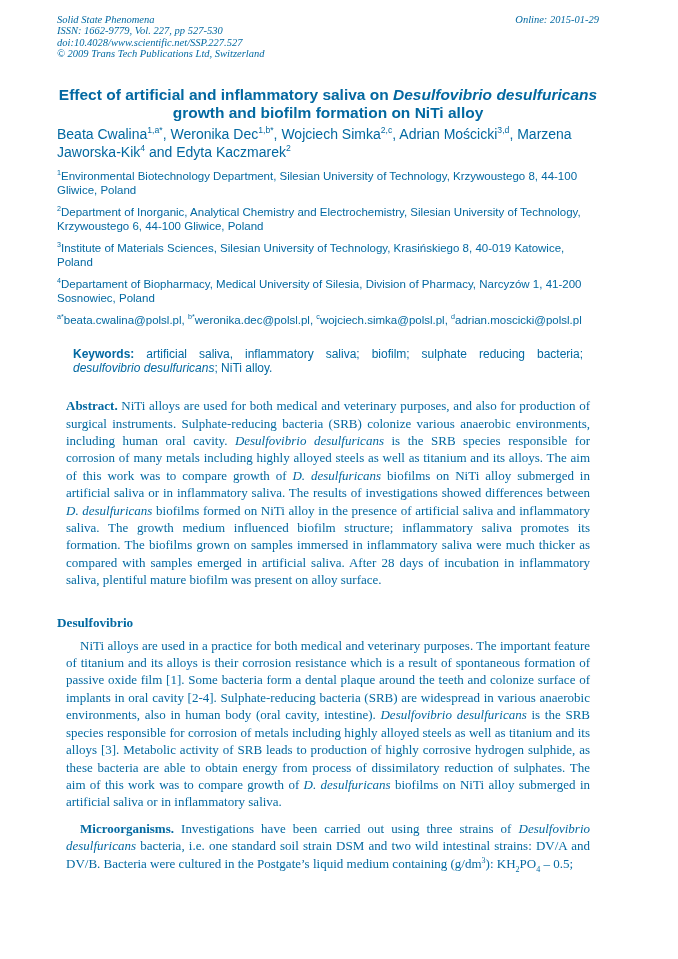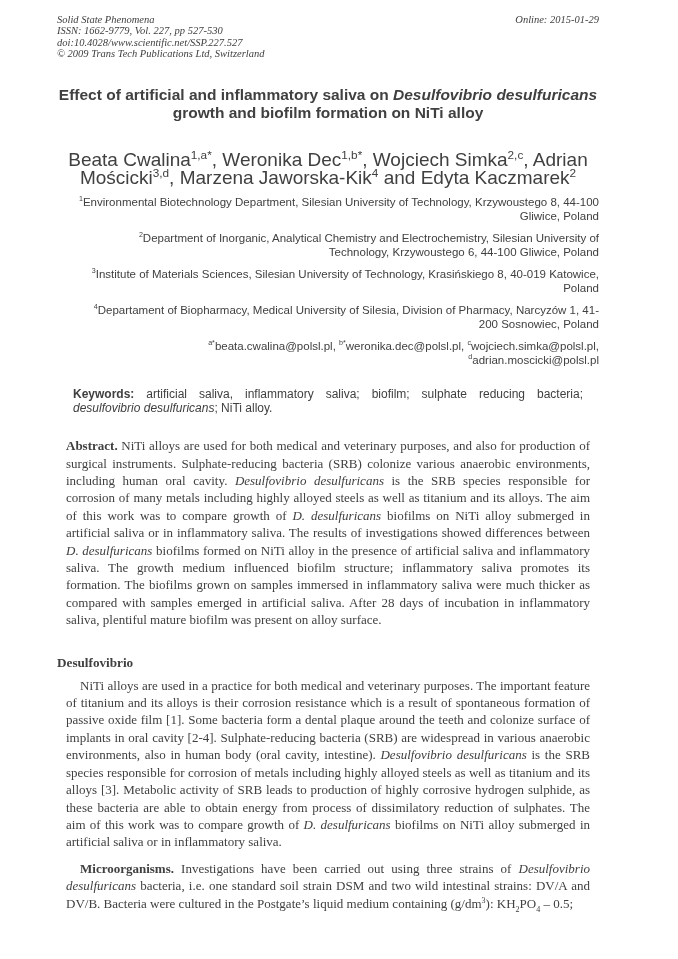--- a/index.html
+++ b/index.html
@@ -2,42 +2,42 @@
 <html><head>
 <meta charset="utf-8">
 <style>
   html, body { margin:0; padding:0; background:#ffffff; }
   .page {
     position:relative;
     width:656px; height:959px;
     box-sizing:border-box;
     padding:14px 57px 10px 57px;
     background:#ffffff;
-    color:#404040;
+    color:#0369a1;
     overflow:hidden;
   }
   .jheader {
     display:flex; justify-content:space-between; align-items:flex-start;
     font-family:"Liberation Serif", serif;
     font-style:italic; font-size:10.5px; line-height:11.3px;
   }
   .title {
     font-family:"Liberation Sans", sans-serif;
     font-weight:bold; font-size:15.5px; line-height:18px;
     text-align:center; margin:27px 0 0;
   }
   .authors {
     font-family:"Liberation Sans", sans-serif;
-    font-size:19px; line-height:18px;
-    text-align:center; margin-top:29px;
+    font-size:14px; line-height:18px;
+    margin-top:3px;
   }
   .affil, .emails {
     font-family:"Liberation Sans", sans-serif;
     font-size:11.5px; line-height:14px;
-    text-align:right; margin-top:8px;margin-left:19px;
+    text-align:left; margin-top:8px;
   }
   .keywords {
     font-family:"Liberation Sans", sans-serif;
     font-size:12px; line-height:13.5px;
     text-align:justify; margin:21px 16px 0;
   }
   .body-serif {
     font-family:"Liberation Serif", serif;
     font-size:13px; line-height:17.4px;
     text-align:justify; margin:9px;

